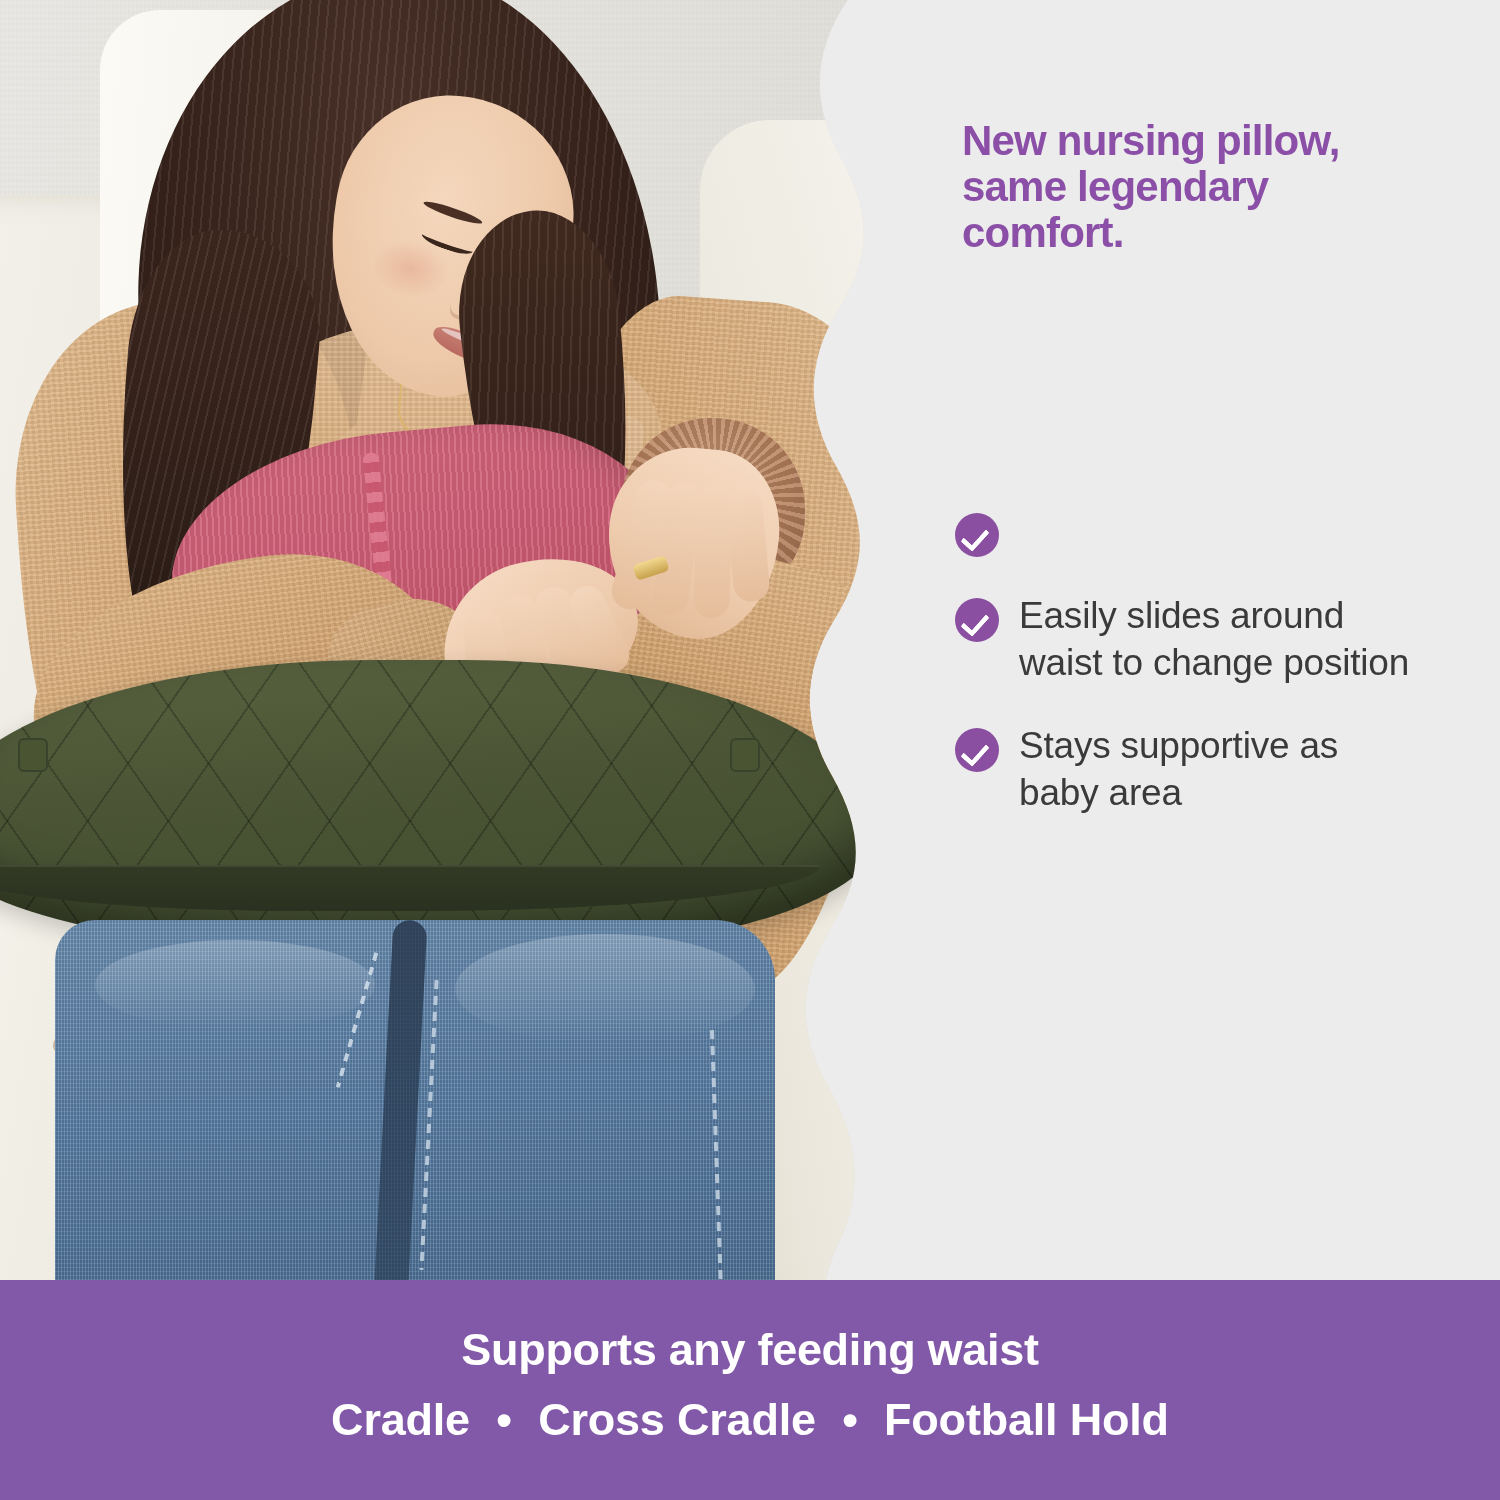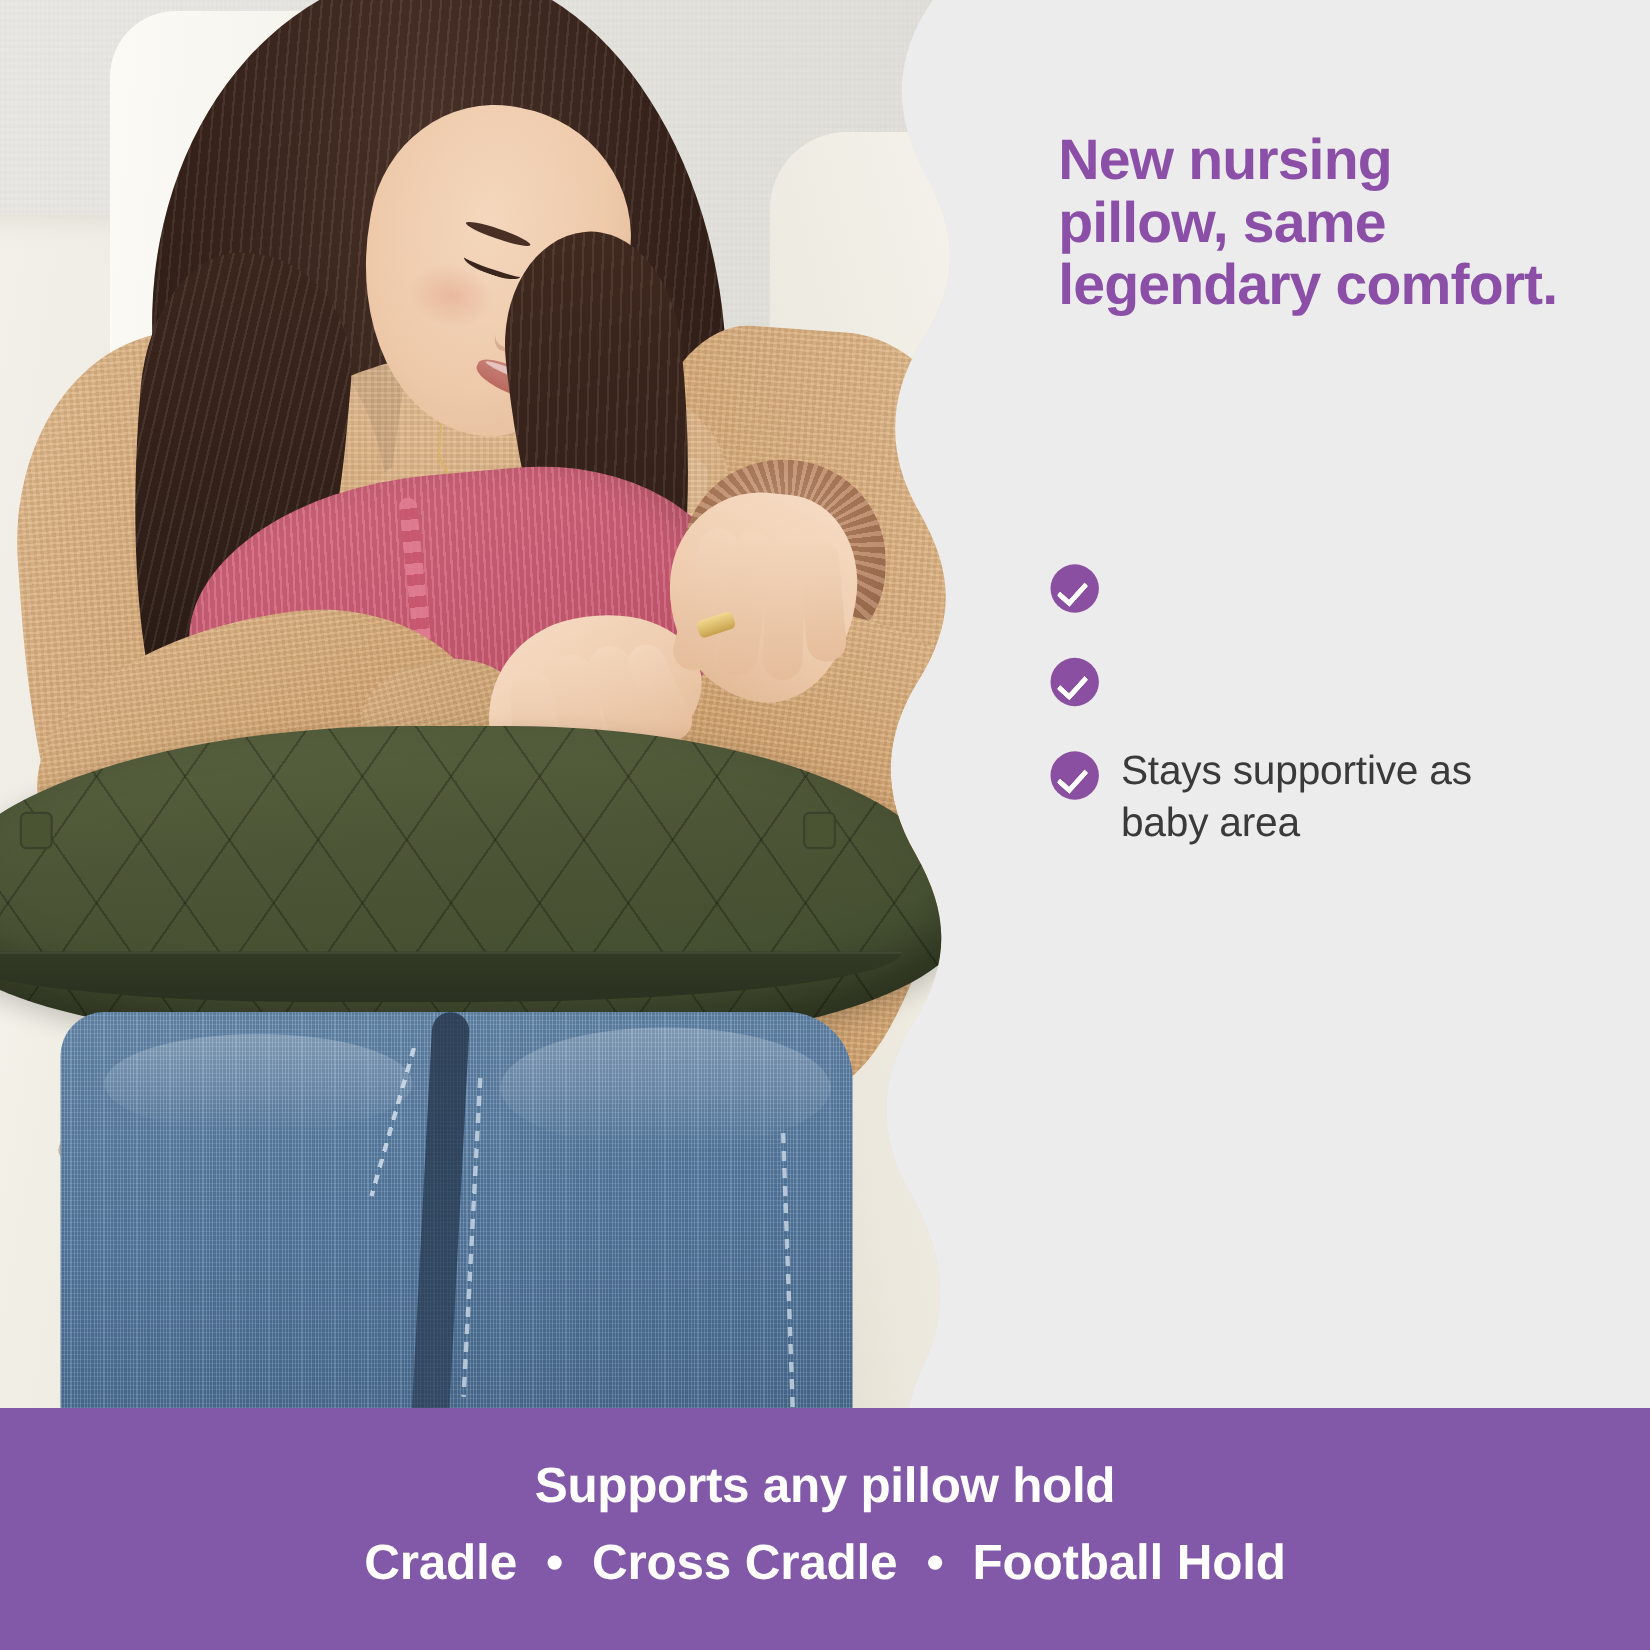--- a/index.html
+++ b/index.html
@@ -408,21 +408,21 @@
     background:linear-gradient(180deg,rgba(255,255,255,.22),rgba(255,255,255,0));
     border-radius:50%;
   }
 
   
   .headline {
     position:absolute;
     left:962px; top:118px;
     width:470px;
     color:#8b4fa8;
-    font-size:52px;
+    font-size:42px;
     font-weight:bold;
     line-height:1.09;
     letter-spacing:-.8px;
   }
 
   .bullets {
     position:absolute;
     left:955px; top:508px;
     width:470px;
   }
@@ -611,31 +611,32 @@
   <div class="headline">New nursing pillow, same legendary comfort.</div>
 
   <div class="bullets">
 
     <div class="bullet">
       <span class="check-badge"></span>
     </div>
 
     <div class="bullet">
       <span class="check-badge"></span>
+      <span class="bullet-text">Easily slides around waist to change position</span>
     </div>
 
     <div class="bullet">
       <span class="check-badge"></span>
       <span class="bullet-text">Stays supportive as baby area</span>
     </div>
 
   </div>
 
   <div class="footer">
-    <div class="footer-title">Supports any pillow hold</div>
+    <div class="footer-title">Supports any feeding waist</div>
     <div class="footer-holds">
       <span>Cradle</span>
       <span class="dot-sep">•</span>
       <span>Cross Cradle</span>
       <span class="dot-sep">•</span>
       <span>Football Hold</span>
     </div>
   </div>
 
 </div>

